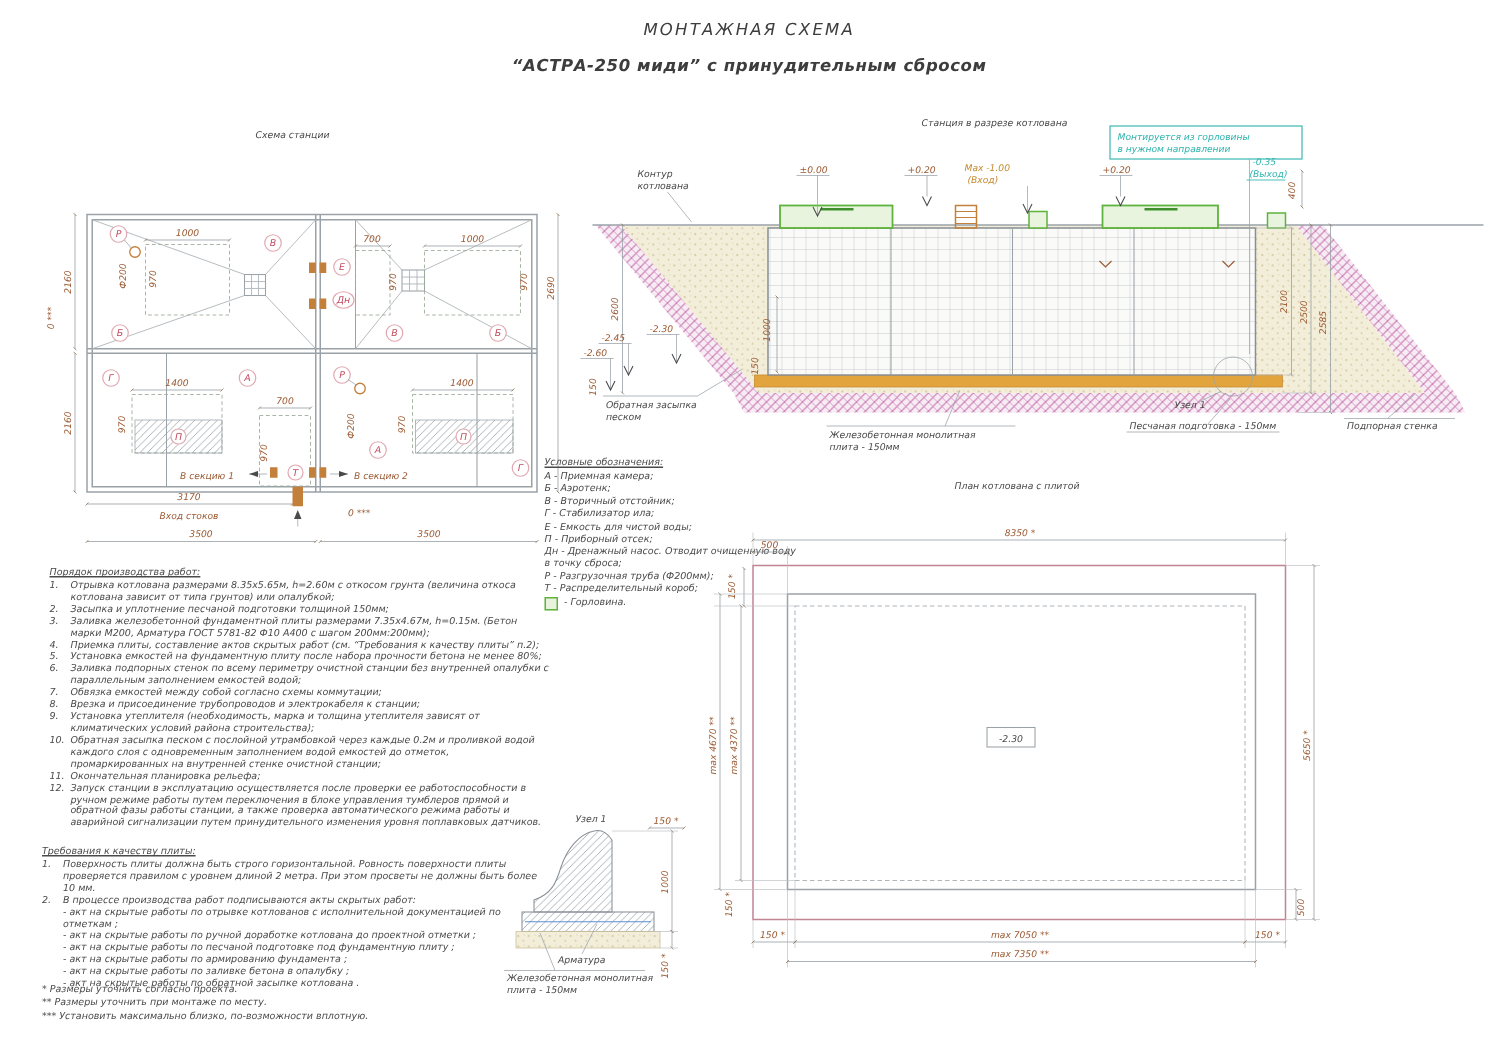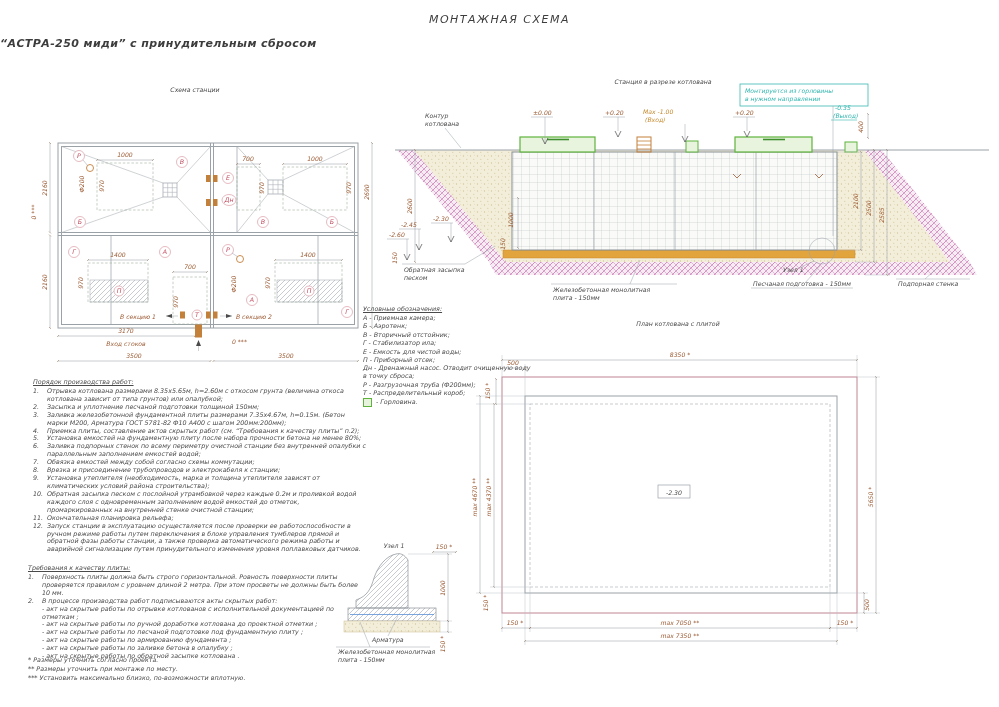--- a/index.html
+++ b/index.html
@@ -1,19 +1,19 @@
 <!DOCTYPE html>
 <html><head>
 <meta charset="utf-8">
 <style>
   html,body{margin:0;padding:0;background:#fff;}
   .sheet{position:relative;width:999px;height:684px;background:#ffffff;font-family:"DejaVu Sans",sans-serif;color:#474747;overflow:hidden;}
   .abs{position:absolute;}
   .t-main{position:absolute;top:13px;left:0;width:100%;text-align:center;font-size:11px;font-style:italic;letter-spacing:1.5px;color:#3d3d3d;}
-  .t-sub{position:absolute;top:37px;left:0;width:100%;text-align:left;font-size:11px;font-style:italic;font-weight:bold;letter-spacing:.4px;color:#3d3d3d;}
+  .t-sub{position:absolute;top:37px;left:0;width:100%;text-align:center;font-size:11px;font-style:italic;font-weight:bold;letter-spacing:.4px;color:#3d3d3d;}
   .txt{position:absolute;font-size:6.35px;line-height:1.25;font-style:italic;color:#4a4a4a;}
   .bt{text-decoration:underline;margin-bottom:1px;}
   .row{display:flex;}
   .num{width:14px;flex:none;}
   .bd{flex:1;}
   .acts{padding-left:14px;}
   .legend{width:172px;}
   .legend .li{margin-bottom:.5px;}
   .neckrow{display:flex;align-items:center;}
   .sq{display:inline-block;width:7px;height:7px;border:1px solid #5eb33c;background:#e8f3de;margin-right:4px;flex:none;}

